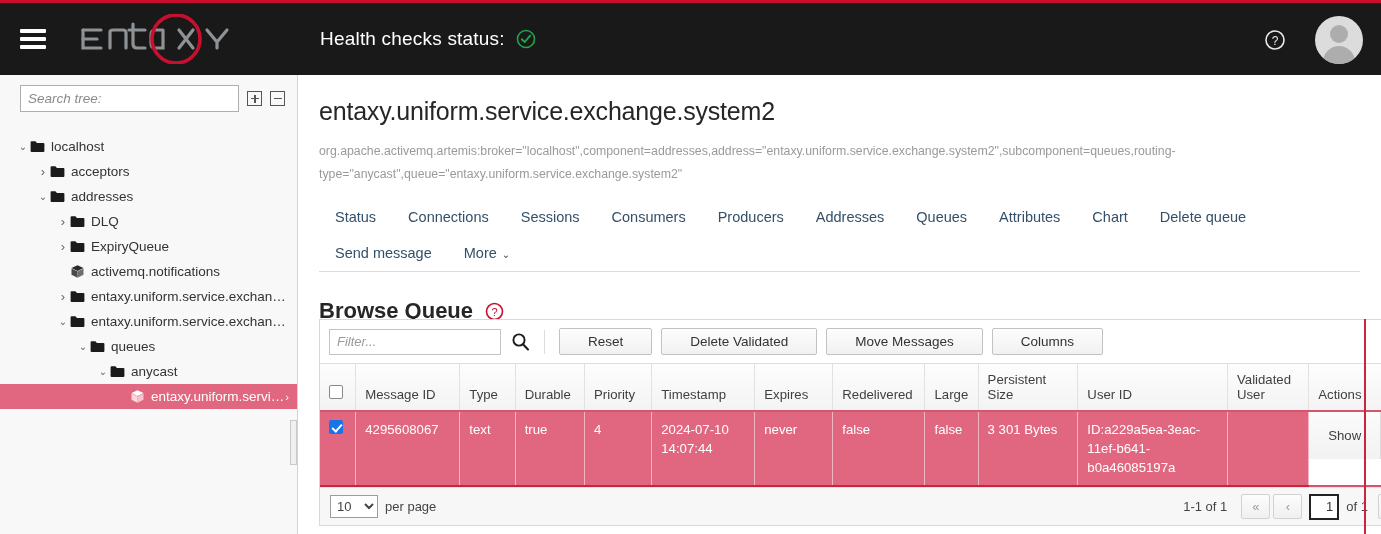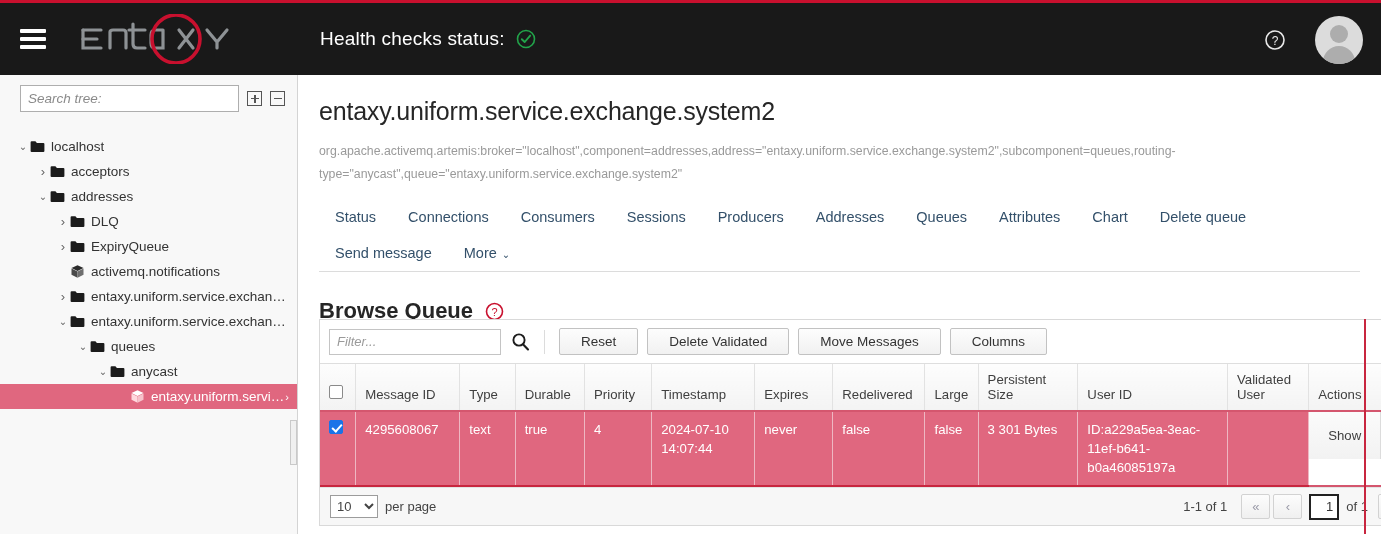--- a/index.html
+++ b/index.html
@@ -140,21 +140,21 @@
   }
   #filter-input {
     width: 172px; height: 26px; padding: 2px 7px;
     border: 1px solid #c4c4c4; font-size: 13px;
     font-family: "Liberation Sans", sans-serif; color: #333;
   }
   #filter-input::placeholder { color: #9a9a9a; font-style: italic; }
   #search-ico { margin-left: 10px; display: inline-flex; cursor: pointer; }
   .vdiv { width: 1px; height: 24px; background: #dcdcdc; margin: 0 14px; }
   .btn {
-    height: 27px; padding: 0 21px; margin-right: 9px;
+    height: 27px; padding: 0 28px; margin-right: 9px;
     background: linear-gradient(#fdfdfd,#f1f1f1);
     border: 1px solid #c2c2c2; border-radius: 2px;
     font-size: 13.5px; color: #333; cursor: pointer;
     font-family: "Liberation Sans", sans-serif;
     display: inline-flex; align-items: center;
   }
 
   table { border-collapse: collapse; width: 100%; table-layout: fixed; }
   thead th {
     background: linear-gradient(#fdfdfd,#f3f3f3);
@@ -397,22 +397,22 @@
 
 <div id="main">
 
   <h1 id="page-title">entaxy.uniform.service.exchange.system2</h1>
   <div id="mbean">org.apache.activemq.artemis:broker="localhost",component=addresses,address="entaxy.uniform.service.exchange.system2",subcomponent=queues,routing-type="anycast",queue="entaxy.uniform.service.exchange.system2"</div>
 
   <div id="tabs">
     <div class="tabrow" id="tabrow1">
         <div class="tab"><span>Status</span></div>
         <div class="tab"><span>Connections</span></div>
+        <div class="tab"><span>Sessions</span></div>
         <div class="tab"><span>Consumers</span></div>
-        <div class="tab"><span>Sessions</span></div>
         <div class="tab"><span>Producers</span></div>
         <div class="tab"><span>Addresses</span></div>
         <div class="tab"><span>Queues</span></div>
         <div class="tab"><span>Attributes</span></div>
         <div class="tab"><span>Chart</span></div>
         <div class="tab"><span>Delete queue</span></div>
       </div>
     <div class="tabrow" id="tabrow2">
         <div class="tab"><span>Send message</span></div>
         <div class="tab"><span>More</span><span class="chev">⌄</span></div>

